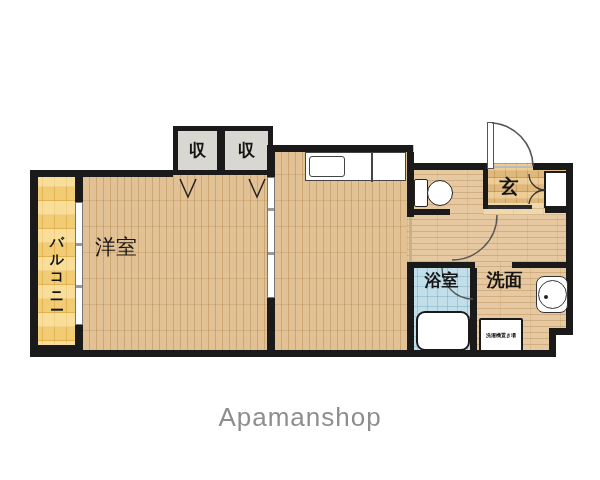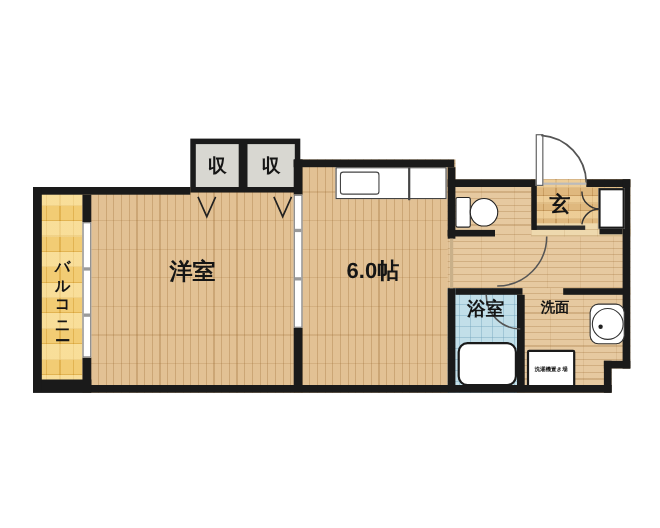--- a/index.html
+++ b/index.html
@@ -22,21 +22,21 @@
      repeating-linear-gradient(0deg, rgba(150,95,30,.3) 0 1px, transparent 1px 7px),
      repeating-linear-gradient(90deg, rgba(150,95,30,.3) 0 1px, transparent 1px 11px);}
   .floor-bath{position:absolute;background-color:#c2dfe9;background-image:
      repeating-linear-gradient(90deg, rgba(110,160,185,.4) 0 1px, transparent 1px 10px),
      repeating-linear-gradient(0deg, rgba(110,160,185,.4) 0 1px, transparent 1px 10px);}
   .closet-cell{position:absolute;background:#d8d7d1;display:flex;align-items:center;justify-content:center;
      font-size:17px;font-weight:600;}
   .fixture{position:absolute;background:#fff;border:1.5px solid #333;}
   .label{position:absolute;display:flex;align-items:center;justify-content:center;
      font-weight:600;line-height:1.2;white-space:nowrap;}
-  .room-label{position:absolute;text-align:center;font-weight:700;}
+  .room-label{position:absolute;font-weight:400;}
   .room-label .l1{font-size:21px;}
   .room-label .l2{font-size:20px;}
   .vtext{writing-mode:vertical-rl;letter-spacing:3px;}
   .tick{position:absolute;background:#9a9a9a;}
   .brand{position:absolute;left:0;top:402px;width:600px;text-align:center;
      font-size:26px;letter-spacing:1px;font-weight:500;color:#8e8e8e;}
   svg{position:absolute;left:0;top:0;}
 </style>
 </head>
 <body>
@@ -119,25 +119,25 @@
     <path d="M249 179 L257 197 L265 179" fill="none" stroke="#222" stroke-width="1.5"></path>
   </svg>
 
   <div class="label vtext" style="left:44px;top:198px;width:26px;height:134px;font-size:14px;">
     <span>バルコニー</span>
   </div>
   <div class="room-label" style="left:95px;top:233px;width:160px;">
     <div class="l1">洋室</div>
   </div>
   <div class="room-label" style="left:277px;top:233px;width:124px;">
-    <div class="l2">6.0帖</div>
   </div>
   <div class="label" style="left:496px;top:174px;width:26px;height:26px;font-size:19px;">
     <span>玄</span>
   </div>
   <div class="label" style="left:414px;top:270px;width:55px;height:22px;font-size:17px;">
     <span>浴室</span>
   </div>
-  <div class="label" style="left:477px;top:270px;width:55px;height:22px;font-size:13px;font-family:Liberation Mono, monospace;">
+  <div class="label" style="left:477px;top:270px;width:55px;height:22px;font-size:18px;">
     <span>洗面</span>
   </div>
 
+  <div class="brand">Apamanshop</div>
 </div>
 
 </body></html>

